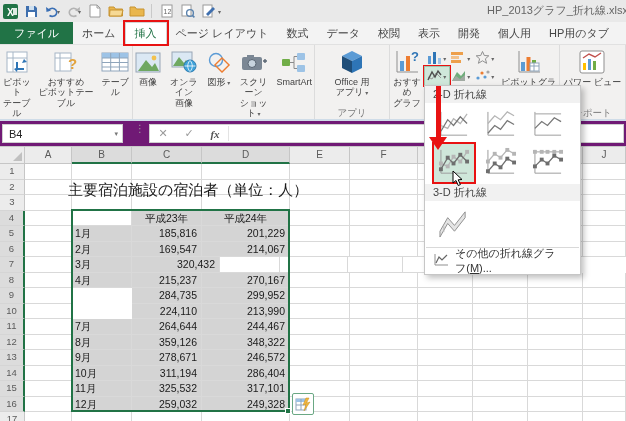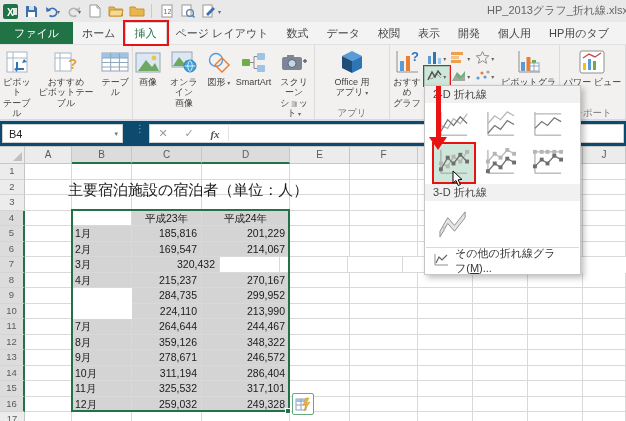--- a/index.html
+++ b/index.html
@@ -24,21 +24,21 @@
   .glabel{height:13px;line-height:13px;font-size:9.5px;color:#7b7b7b;text-align:center;}
   .rbtn{display:flex;flex-direction:column;align-items:center;padding:1px 2px;}
   .rbtn .ic{height:30px;display:flex;align-items:center;justify-content:center;}
   .rbtn .lb{font-size:9px;line-height:1.15;text-align:center;color:#3f3f3f;white-space:pre-line;}
   .dd-after::after{content:" ▾";font-size:6px;color:#666;}
   .minigrid{display:grid;grid-template-columns:repeat(3,24px);grid-auto-rows:18px;padding-top:3px;}
   .mini{display:flex;align-items:center;padding-left:2px;gap:1px;cursor:default;}
   .mini .dd{font-size:6px;color:#666;}
   .mini.hl{background:#cfe7da;outline:1px solid #9fc5ae;box-shadow:0 0 0 2px #e81212;z-index:6;}
   
-  .frow{position:absolute;left:0;top:121px;width:626px;height:26px;background:#0c4a6e;border-bottom:1px solid #c9c9c9;box-sizing:border-box;}
+  .frow{position:absolute;left:0;top:121px;width:626px;height:26px;background:#701a75;border-bottom:1px solid #c9c9c9;box-sizing:border-box;}
   .namebox{position:absolute;left:2px;top:3px;width:121px;height:19px;background:#fff;border:1px solid #cfcfcf;box-sizing:border-box;font-size:11px;color:#222;display:flex;align-items:center;padding-left:6px;}
   .namebox .nb-dd{margin-left:auto;margin-right:4px;font-size:7px;color:#777;}
   .fdots{position:absolute;left:135px;top:6px;width:4px;height:14px;color:#9a9a9a;font-size:10px;line-height:4px;}
   .fbtns{position:absolute;left:149px;top:3px;width:475px;height:19px;background:#fff;border:1px solid #cfcfcf;box-sizing:border-box;display:flex;align-items:center;}
   .fbtn{width:26px;text-align:center;color:#9a9a9a;font-size:11px;}
   .fx{font-family:"Liberation Serif",serif;font-style:italic;color:#555;font-weight:bold;}
   .fsep{width:1px;height:15px;background:#e3e3e3;}
   .formula-input{flex:1;height:100%;}
   
   .sheet{position:absolute;left:0;top:147px;width:626px;height:274px;background:#fff;overflow:hidden;}
@@ -232,40 +232,40 @@
           <span class="ic">
               <svg width="24" height="21">
                 <circle cx="9" cy="8" r="6.5" fill="none" stroke="#5b9bd5" stroke-width="1.4"></circle>
                 <rect x="10" y="8" width="10" height="10" fill="none" stroke="#ed7d31" stroke-width="1.4" transform="rotate(45 15 13)"></rect>
               </svg>
             </span>
           <span class="lb dd-after">図形</span>
         </div>
         <div class="rbtn">
           <span class="ic">
+              <svg width="26" height="19">
+                <rect x="1" y="4" width="20" height="13" rx="2" fill="#7b8794"></rect>
+                <rect x="6" y="2" width="7" height="3" fill="#7b8794"></rect>
+                <circle cx="11" cy="10.5" r="4" fill="#c8d4de" stroke="#5a6673"></circle>
+                <path d="M22 8 h4 M24 6 v4" stroke="#5a6673" stroke-width="1.4"></path>
+              </svg>
+            </span>
+          <span class="lb dd-after">スクリーン
+ショット</span>
+        </div>
+        <div class="rbtn">
+          <span class="ic">
               <svg width="26" height="21">
                 <rect x="1" y="7" width="8" height="7" rx="1" fill="#70ad47"></rect>
                 <rect x="16" y="1" width="8" height="7" rx="1" fill="#9dc3e6"></rect>
                 <rect x="16" y="13" width="8" height="7" rx="1" fill="#9dc3e6"></rect>
                 <path d="M9 10.5 h4 v-6 h3 M13 10.5 v6 h3" fill="none" stroke="#8a8a8a"></path>
               </svg>
             </span>
           <span class="lb">SmartArt</span>
-        </div>
-        <div class="rbtn">
-          <span class="ic">
-              <svg width="26" height="19">
-                <rect x="1" y="4" width="20" height="13" rx="2" fill="#7b8794"></rect>
-                <rect x="6" y="2" width="7" height="3" fill="#7b8794"></rect>
-                <circle cx="11" cy="10.5" r="4" fill="#c8d4de" stroke="#5a6673"></circle>
-                <path d="M22 8 h4 M24 6 v4" stroke="#5a6673" stroke-width="1.4"></path>
-              </svg>
-            </span>
-          <span class="lb dd-after">スクリーン
-ショット</span>
         </div>
       </div>
       <div class="glabel">図</div>
     </div>
 
     <div class="rgroup g-apps">
       <div class="btns">
         <div class="rbtn">
           <span class="ic">
               <svg width="24" height="24">

